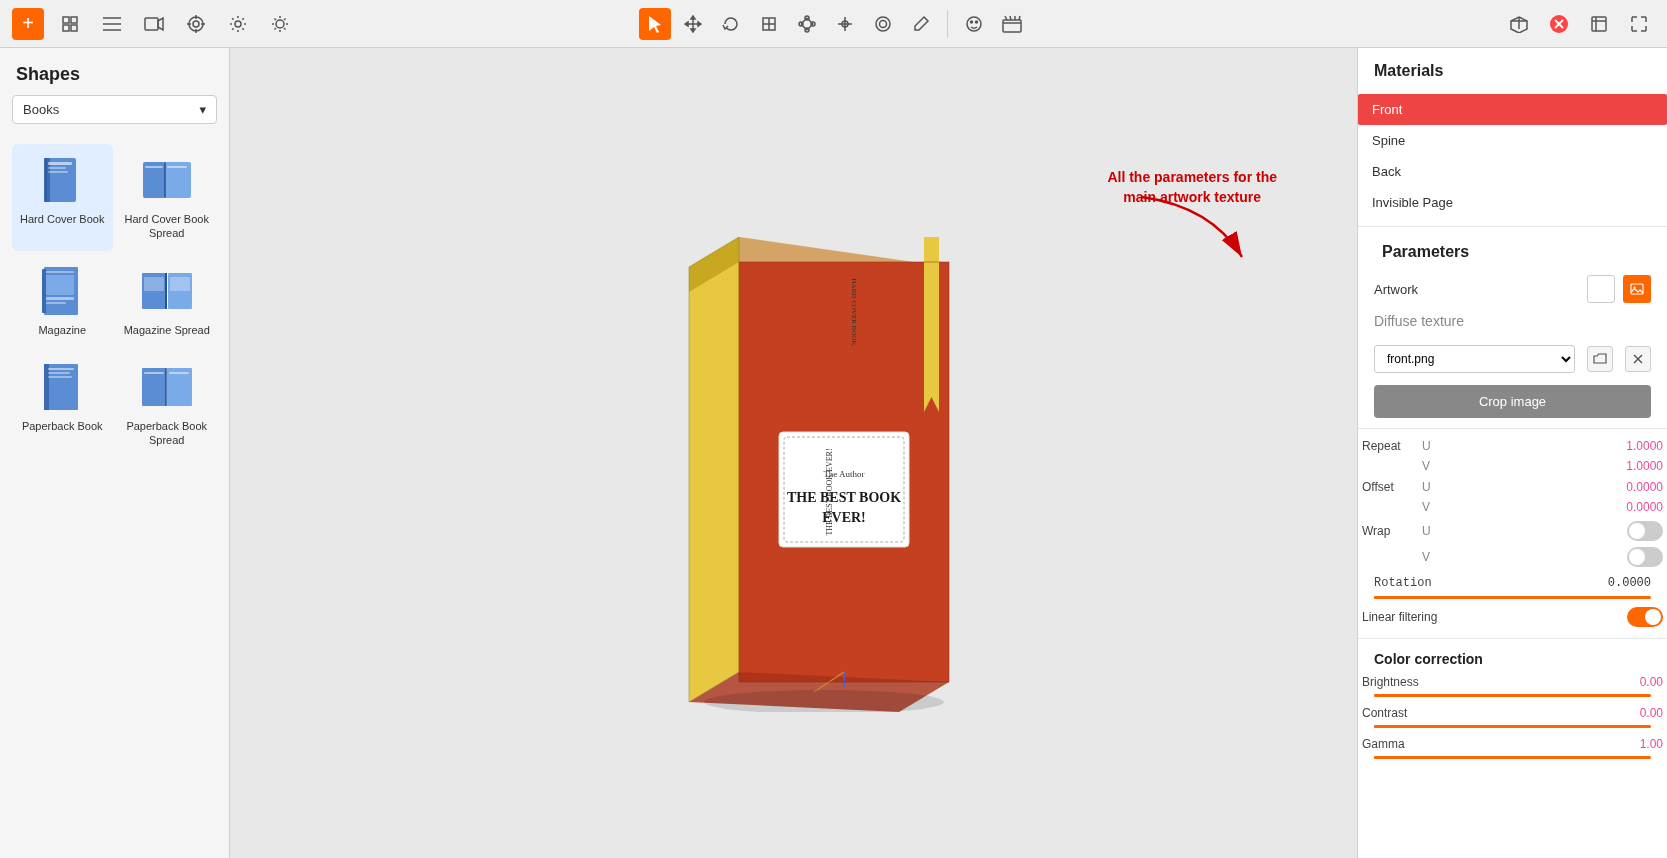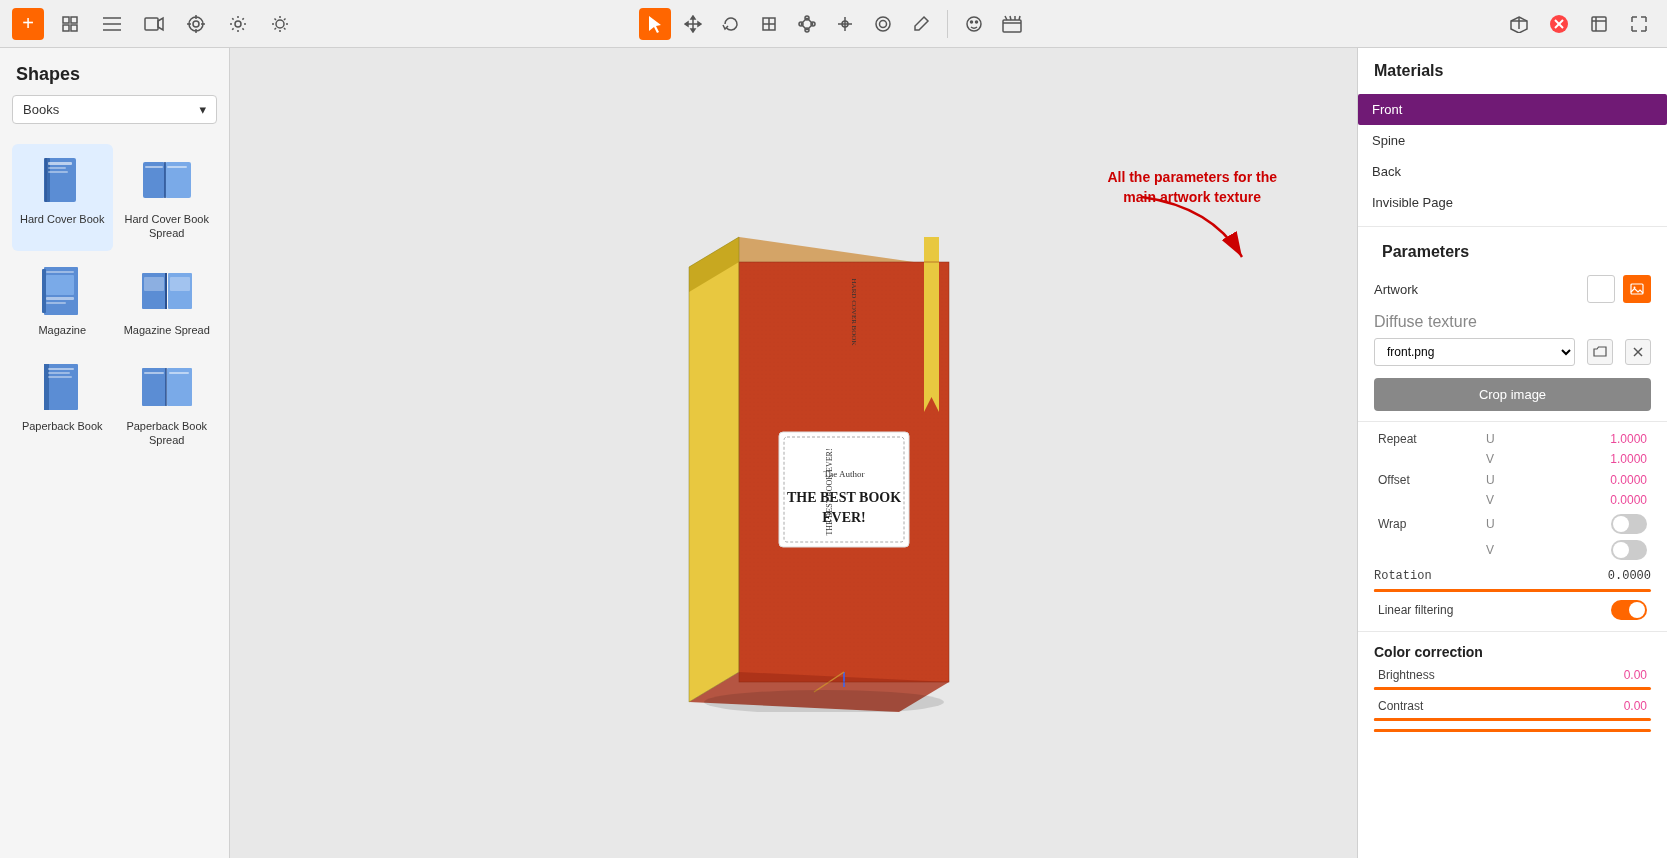--- a/index.html
+++ b/index.html
@@ -134,21 +134,21 @@
       margin-bottom: 10px;
     }
     .material-tab {
       padding: 8px 14px;
       cursor: pointer;
       font-size: 13px;
       color: #333;
       border-radius: 2px;
     }
     .material-tab.active {
-      background: #701a75;
+      background: #ef4444;
       color: white;
     }
 
     .params-title {
       font-size: 16px;
       font-weight: 600;
       color: #222;
       padding: 12px 24px 8px;
     }
 
@@ -177,23 +177,23 @@
       display: flex; align-items: center; justify-content: center;
       cursor: pointer;
       color: white;
       font-size: 13px;
     }
 
     .texture-row {
       padding: 4px 16px 6px;
     }
     .texture-label {
-      font-size: 16px;
+      font-size: 14px;
       color: #888;
-      margin-bottom: 7px;
+      margin-bottom: 16px;
     }
     .texture-select-row {
       display: flex;
       align-items: center;
       gap: 12px;
     }
     .texture-select {
       flex: 1;
       padding: 5px 8px;
       border: 1px solid #ccc;
@@ -228,22 +228,21 @@
 
     .divider {
       height: 1px;
       background: #e8e8e8;
       margin: 4px 0;
     }
 
     .repeat-row {
       display: flex;
       align-items: center;
-      padding: 3px 20px;
-      gap: 48px;
+      padding: 3px 4px;
     }
     .repeat-label { font-size: 12px; color: #444; min-width: 60px; }
     .repeat-sub-label { font-size: 12px; color: #888; min-width: 20px; }
     .repeat-value { font-size: 12px; color: #ec4899; margin-left: auto; }
 
     .slider-track {
       height: 3px;
       background: #ff6600;
       border-radius: 2px;
       margin: 2px 16px 6px;
@@ -730,19 +729,23 @@
     </div>
 
     <div class="repeat-row">
       <span class="repeat-label">Contrast</span>
       <span class="repeat-value">0.00</span>
     </div>
     <div class="slider-track" style="width:calc(100% - 32px);margin:2px 16px 6px;">
       <div style="height:100%;width:40%;background:#ff6600;border-radius:2px;"></div>
     </div>
 
+    <div class="repeat-row">
+      <span class="repeat-label">Gamma</span>
+      <span class="repeat-value">1.00</span>
+    </div>
     <div class="slider-track" style="width:calc(100% - 32px);margin:2px 16px 6px;">
       <div style="height:100%;width:45%;background:#ff6600;border-radius:2px;"></div>
     </div>
 
   </div>
 
 </div>
 
 </body></html>

